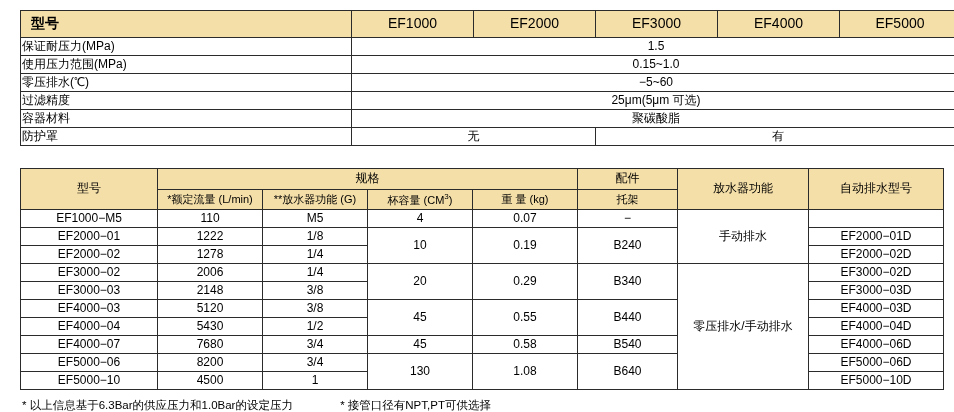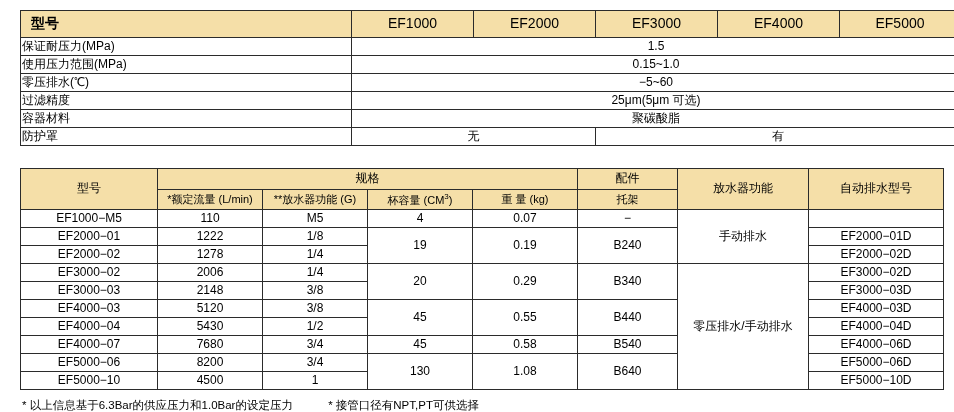--- a/index.html
+++ b/index.html
@@ -91,21 +91,21 @@
     vertical-align: super;
   }
 
   
   .notes {
     margin: 8px 0 0 8px;
     font-size: 11.5px;
     white-space: nowrap;
   }
   .notes .n2 {
-    margin-left: 32px;
+    margin-left: 44px;
     text-align: center;
   }
 </style>
 </head>
 <body>
 
 <div class="page">
 
   <table id="table1">
     <tbody>
@@ -170,21 +170,21 @@
         <td>0.07</td>
         <td>−</td>
         <td rowspan="3">手动排水</td>
         <td></td>
       </tr>
 
       <tr>
         <td class="model">EF2000−01</td>
         <td>1222</td>
         <td>1/8</td>
-        <td rowspan="2">19</td>
+        <td rowspan="2">10</td>
         <td rowspan="2">0.19</td>
         <td rowspan="2">B240</td>
         <td>EF2000−01D</td>
       </tr>
 
       <tr>
         <td class="model">EF2000−02</td>
         <td>1278</td>
         <td>1/4</td>
         <td>EF2000−02D</td>

